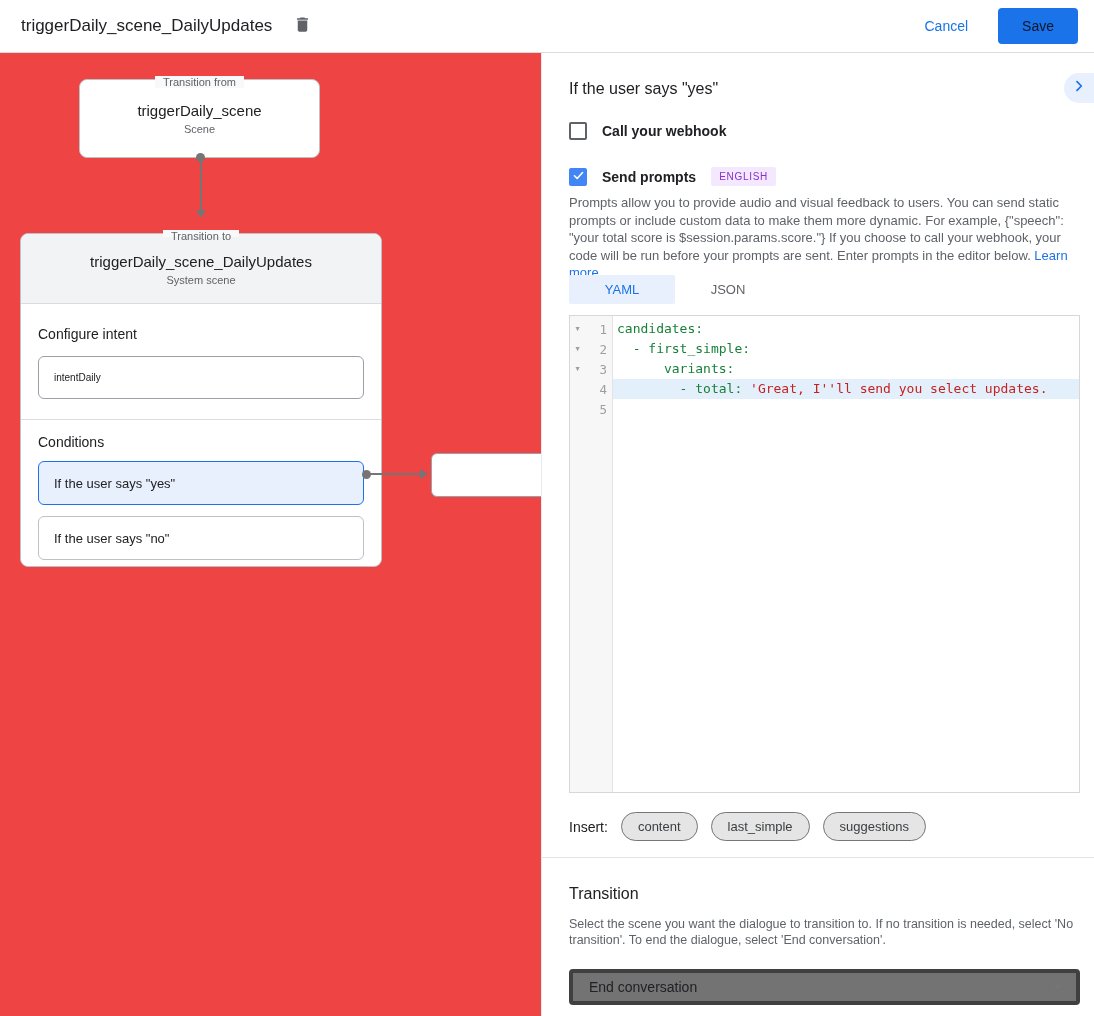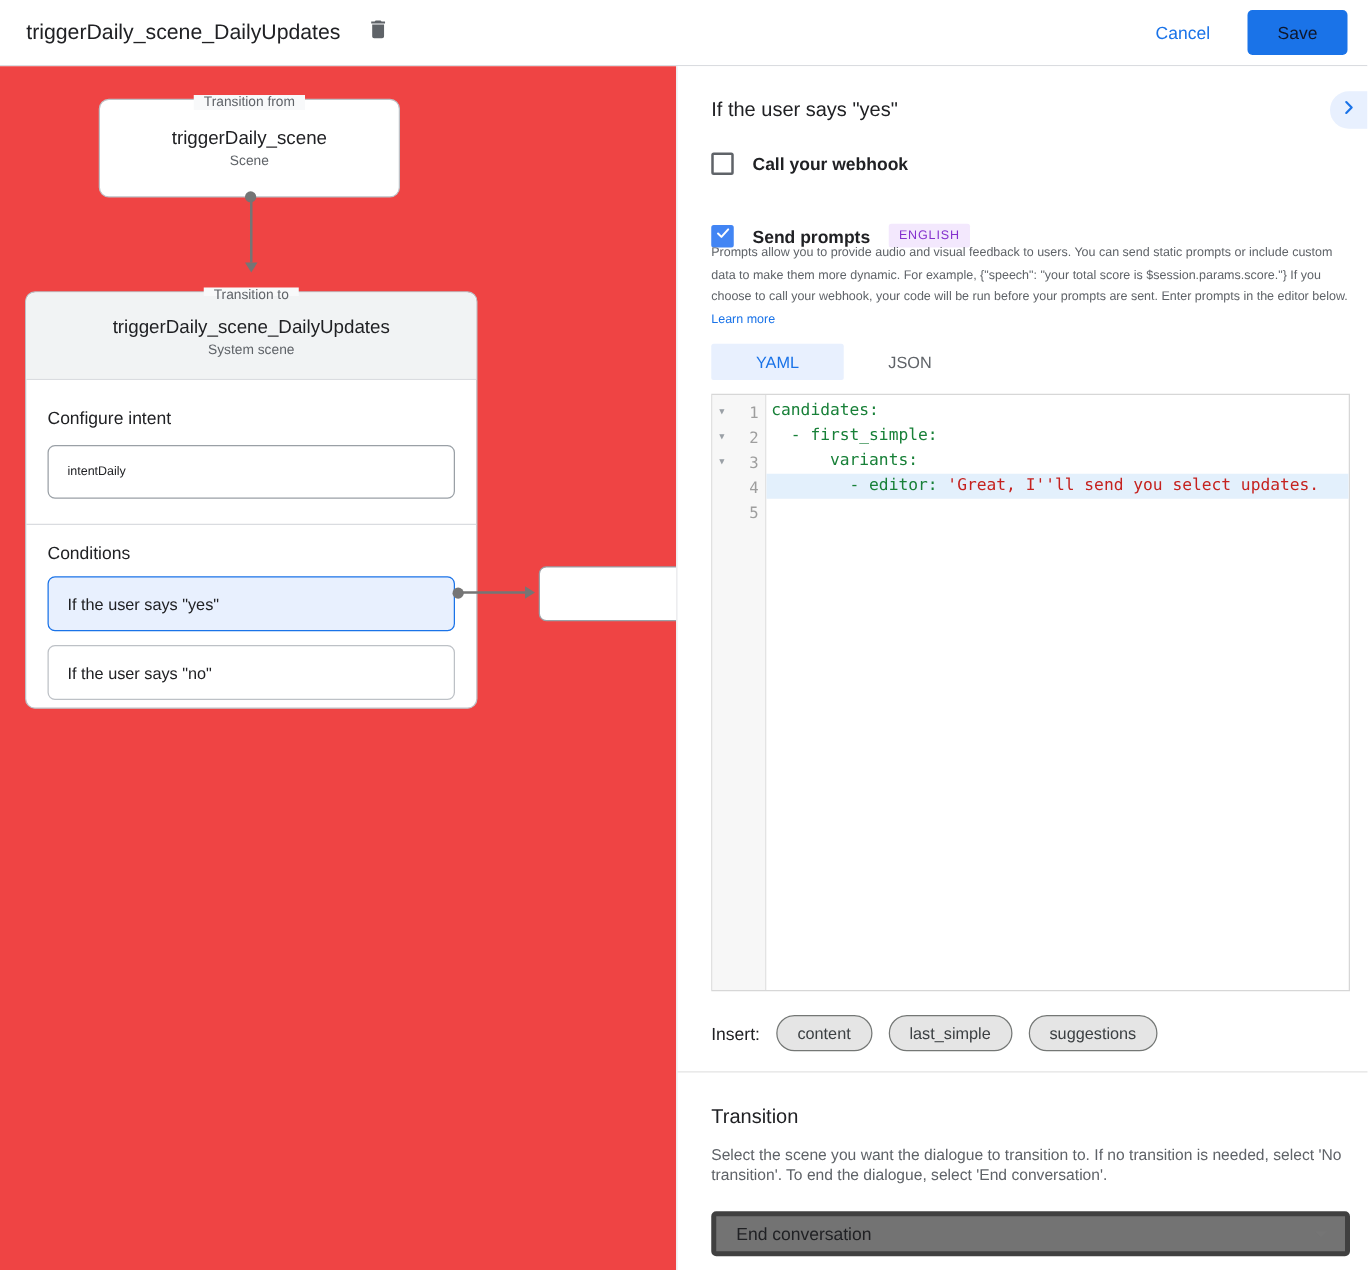--- a/index.html
+++ b/index.html
@@ -54,21 +54,21 @@
   .collapse-btn { position:absolute; right:0; top:20px; width:30px; height:30px; background:#e8f0fe;
                   border-radius:15px 0 0 15px; display:flex; align-items:center; justify-content:center; cursor:pointer; }
 
   .check-row { position:absolute; left:27px; display:flex; align-items:center; gap:15px;justify-content:space-between; }
   .checkbox { width:18px; height:18px; border:2px solid #5f6368; border-radius:2px; background:#fff; cursor:pointer; flex:0 0 auto; }
   .checkbox.checked { border-color:#4285f4; background:#4285f4; display:flex; align-items:center; justify-content:center; }
   .check-label { font-size:14px; font-weight:700; color:#202124; }
   .lang-badge { font-size:10px; font-weight:500; letter-spacing:.7px; color:#8430ce; background:#f3e8fd;
                 padding:4px 8px; border-radius:2px; }
 
-  .desc { position:absolute; left:27px; top:141px; width:515px; font-size:10px; line-height:17.5px; color:#5f6368; }
+  .desc { position:absolute; left:27px; top:141px; width:515px; font-size:13px; line-height:17.5px; color:#5f6368; }
   .link { color:#1a73e8; cursor:pointer; }
 
   .tabs { position:absolute; left:27px; top:222px; display:flex; }
   .tab { width:106px; height:29px; display:flex; align-items:center; justify-content:center;
          font-size:13px; font-weight:500; color:#5f6368; cursor:pointer; }
   .tab.active { background:#e8f0fe; color:#1a73e8; border-radius:2px; }
 
   .editor { position:absolute; left:27px; top:262px; width:511px; height:478px; border:1px solid #d7d7d7;
             background:#fff; font-family:"DejaVu Sans Mono", monospace; font-size:13px; }
   .editor-inner { display:flex; height:100%; }
@@ -157,21 +157,21 @@
           <path d="M9 5.5l6.5 6.5L9 18.5" fill="none" stroke="#1a73e8" stroke-width="2.6" stroke-linecap="round" stroke-linejoin="round"></path>
         </svg>
     </span>
   </div>
 
   <div class="check-row" style="top:69px;">
     <div class="checkbox"></div>
     <div class="check-label">Call your webhook</div>
   </div>
 
-  <div class="check-row" style="top:114px;margin-top:12px;">
+  <div class="check-row" style="top:114px;">
     <div class="checkbox checked">
       <span>
         <svg width="13" height="13" viewBox="0 0 24 24">
             <path d="M4.5 12.5l5 5 10-11" fill="none" stroke="#fff" stroke-width="3" stroke-linecap="round" stroke-linejoin="round"></path>
           </svg>
       </span>
     </div>
     <div class="check-label">Send prompts</div>
     <div class="lang-badge">ENGLISH</div>
   </div>
@@ -204,21 +204,21 @@
           </div>
           <div class="gutter-row">
             <span class="fold"></span>
             <span class="lnum">5</span>
           </div>
         </div>
       <div class="code-area" id="code-area">
           <div class="code-line"><span class="tok-k">candidates:</span></div>
           <div class="code-line"><span class="tok-k">  - first_simple:</span></div>
           <div class="code-line"><span class="tok-k">      variants:</span></div>
-          <div class="code-line hl"><span class="tok-k">        - editor: </span><span class="tok-s">'Great, I''ll send you select updates.</span></div>
+          <div class="code-line hl"><span class="tok-k">        - total: </span><span class="tok-s">'Great, I''ll send you select updates.</span></div>
           <div class="code-line"></div>
         </div>
     </div>
   </div>
 
   <div class="insert-row">
     <div class="insert-label">Insert:</div>
     <button class="pill">content</button>
     <button class="pill">last_simple</button>
     <button class="pill">suggestions</button>

